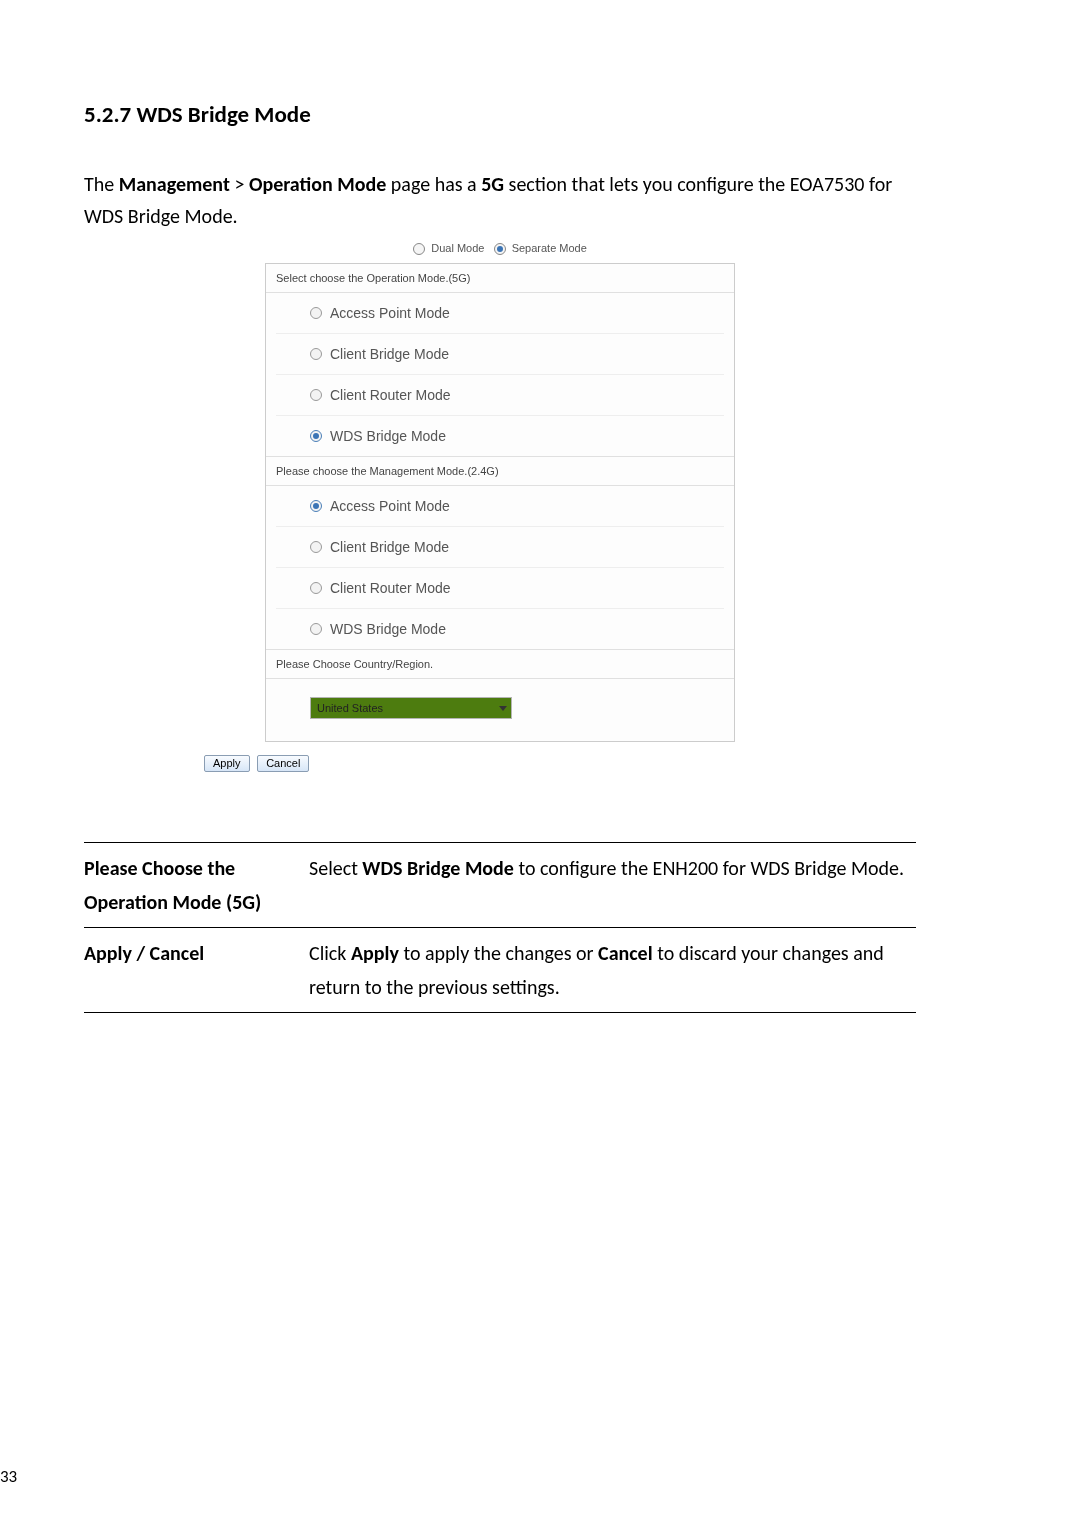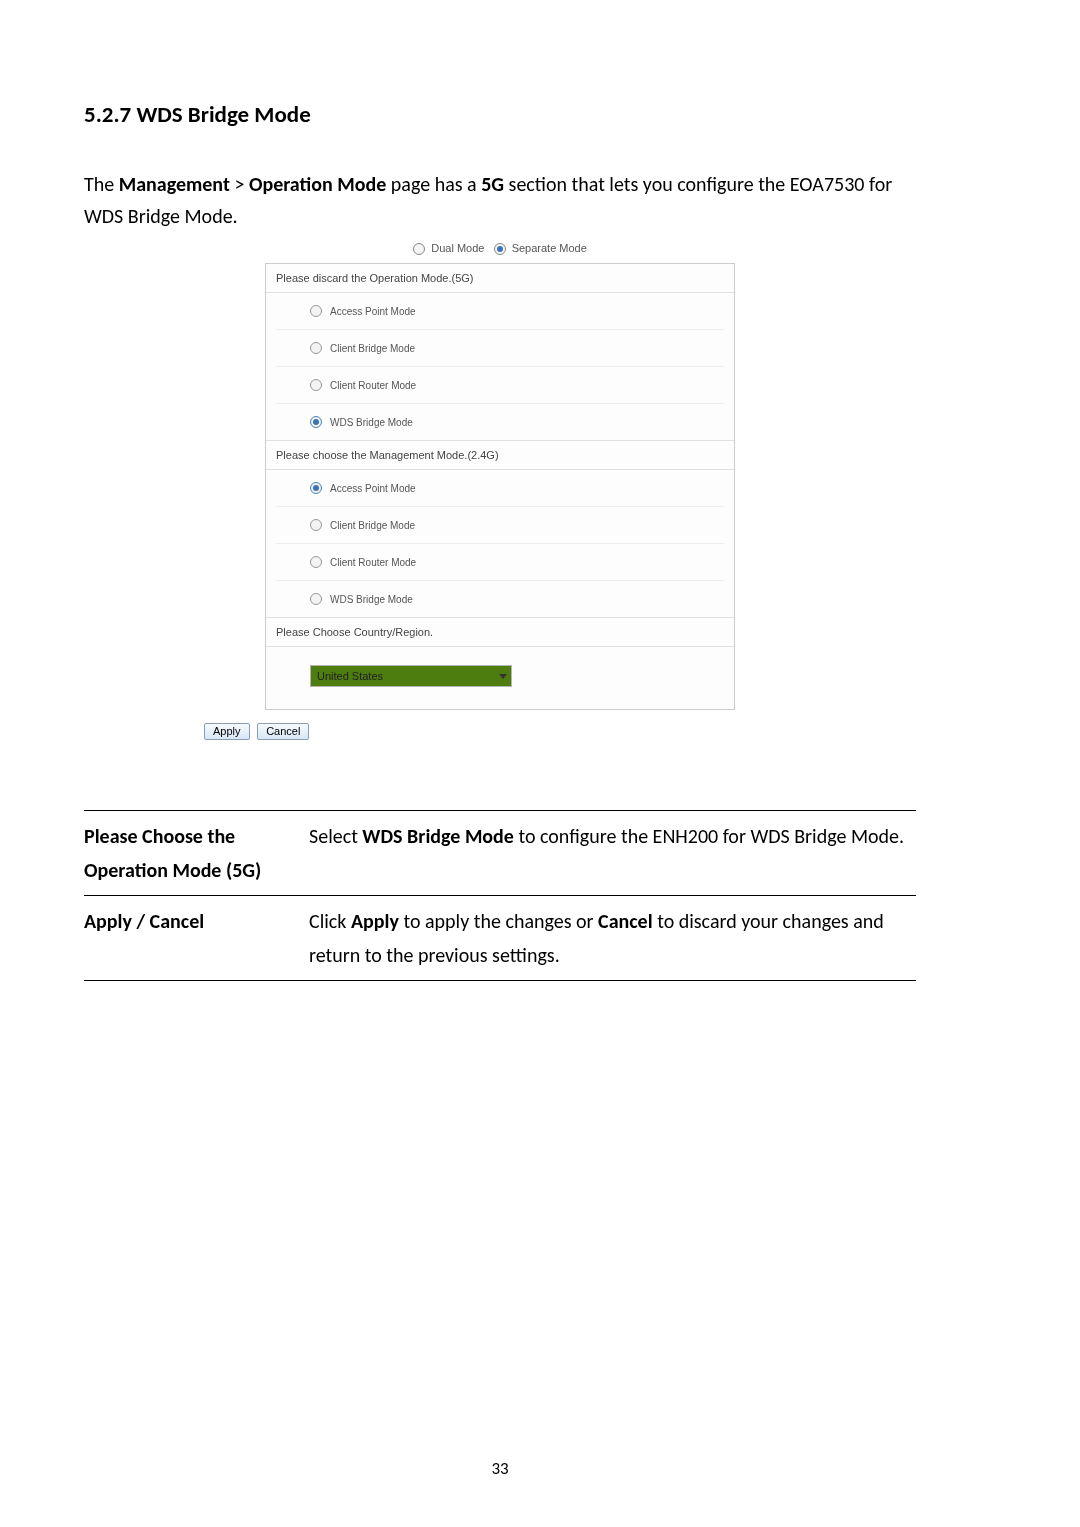--- a/index.html
+++ b/index.html
@@ -70,21 +70,21 @@
   }
   .shot .options {
     padding: 0 10px;
   }
   .shot .opt-row {
     display: flex;
     align-items: center;
     padding: 12px 34px;
     border-bottom: 1px solid #eee;
     color: #555;
-    font-size: 10px;
+    font-size: 14px;
   }
   .shot .opt-row:last-child { border-bottom: none; }
   .shot .opt-radio {
     width: 10px; height: 10px;
     border: 1px solid #999;
     border-radius: 50%;
     margin-right: 8px;
     position: relative;
     flex: 0 0 10px;
     background: #f3f3f3;
@@ -154,23 +154,23 @@
     vertical-align: top;
     line-height: 1.7;
   }
   .def-table td.term {
     width: 225px;
     font-weight: 700;
   }
   .def-table td.desc .bold { font-weight: 700; }
   .page-number {
     position: absolute;
-    bottom: 48px;
+    bottom: 40px;
     left: 0; right: 0;
-    text-align: center;
+    text-align: left;
     font-size: 17px;
     color: #000;
   }
 </style>
 </head>
 <body>
 
 <div class="page">
 
   <h2 class="section-heading">5.2.7 WDS Bridge Mode</h2>
@@ -182,21 +182,21 @@
   <div class="shot">
     <div class="mode-line">
       <span class="radio"></span>
       <span>Dual Mode</span>
       &nbsp;
       <span class="radio checked"></span>
       <span>Separate Mode</span>
     </div>
 
     <div class="panel">
-      <div class="panel-header">Please discard the Operation Mode.(5G)</div>
+      <div class="panel-header">Select choose the Operation Mode.(5G)</div>
       <div class="options">
         <div class="opt-row">
           <span class="opt-radio"></span>
           <span>Access Point Mode</span>
         </div>
         <div class="opt-row">
           <span class="opt-radio"></span>
           <span>Client Bridge Mode</span>
         </div>
         <div class="opt-row">

